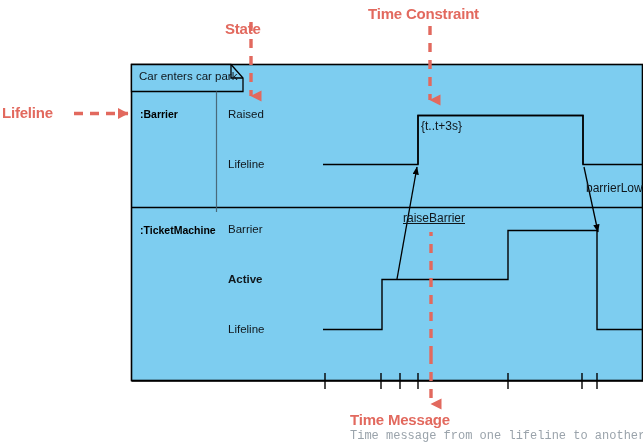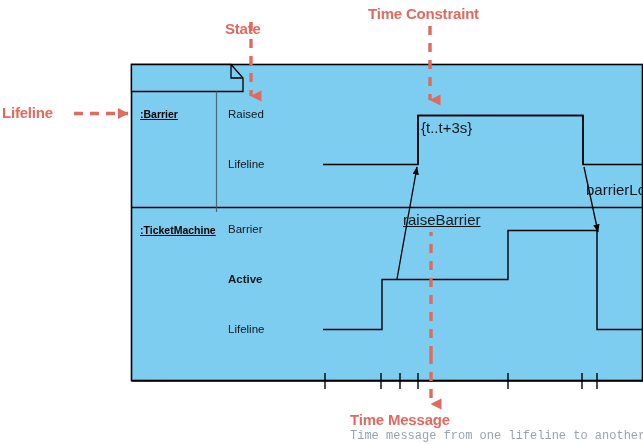--- a/index.html
+++ b/index.html
@@ -27,27 +27,26 @@
     font-family:Liberation Mono, monospace;
     white-space:nowrap;
   }
   .dlabel{
     position:absolute;
     color:#10171c;
     font-size:11.5px;
     font-family:"Liberation Sans", sans-serif;
     white-space:nowrap;
   }
-  .dlabel.small{font-size:15px;}
+  .dlabel.small{font-size:12px;}
   .lname{
     position:absolute;
     color:#000000;
     font-size:10.5px;
     font-weight:bold;
-    text-decoration:underline;
     font-family:"Liberation Sans", sans-serif;
     white-space:nowrap;
   }
 </style>
 </head>
 <body>
 
 <div id="stage">
 
   <svg width="643" height="444">
@@ -122,20 +121,21 @@
     <g>
       <line x1="430" y1="26" x2="430" y2="100" stroke="#e2695e" stroke-width="3.4" stroke-dasharray="9,8" marker-end="url(#redArrowDown)"></line>
     </g>
 
     <g>
       <line x1="431" y1="404" x2="431" y2="355" stroke="#e2695e" stroke-width="3.4" stroke-dasharray="9,8" marker-end="url(#redArrowDown)" transform="rotate(180 431 379.5)"></line>
       <line x1="431" y1="355" x2="431" y2="232" stroke="#e2695e" stroke-width="3.4" stroke-dasharray="9,8"></line>
     </g>
   </svg>
 
+  <div class="dlabel" style="left:139px;top:70px;">Car enters car park</div>
 
   <div class="lname" style="left:140px;top:108px;">:Barrier</div>
   <div class="lname" style="left:140px;top:224px;">:TicketMachine</div>
 
   <div class="dlabel" style="left:228px;top:108px;">Raised</div>
   <div class="dlabel" style="left:228px;top:158px;">Lifeline</div>
 
   <div class="dlabel" style="left:228px;top:223px;">Barrier</div>
   <div class="dlabel" style="left:228px;top:273px;font-weight:bold;">Active</div>
   <div class="dlabel" style="left:228px;top:323px;">Lifeline</div>

